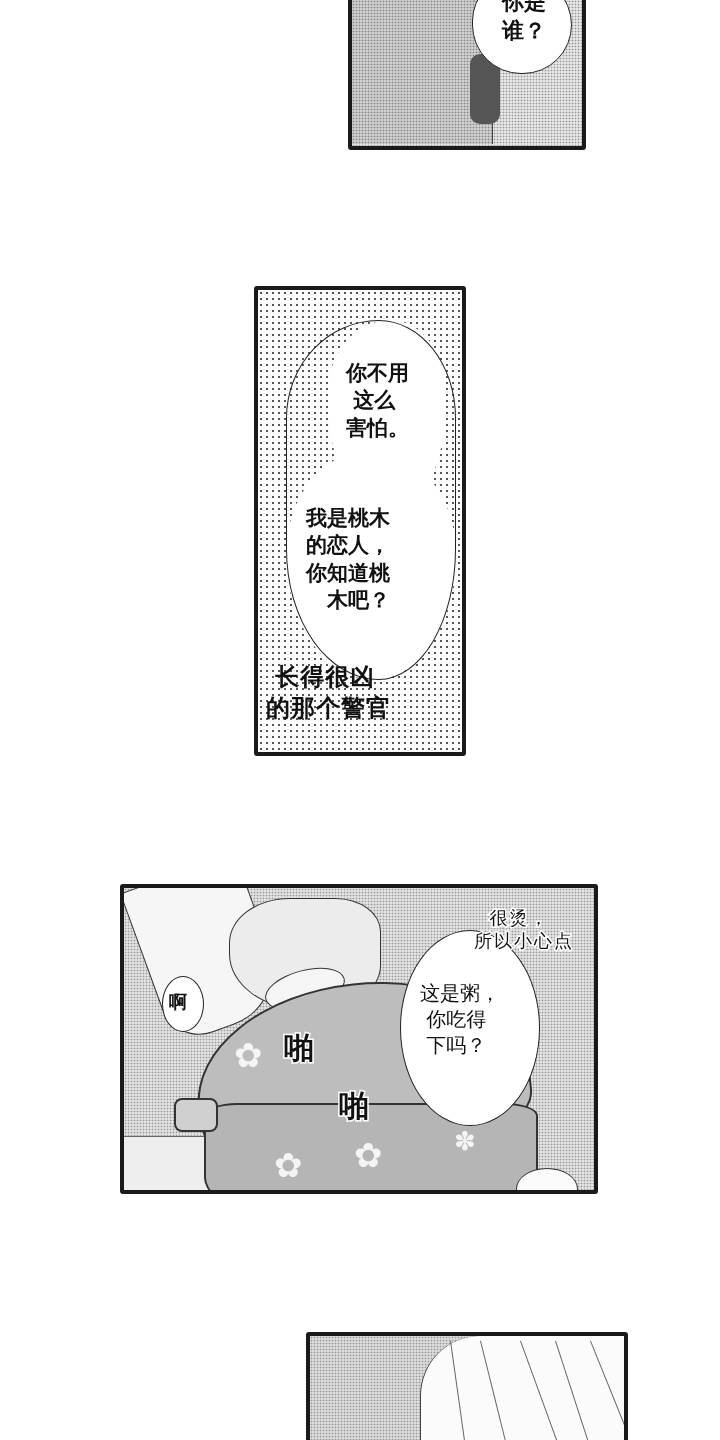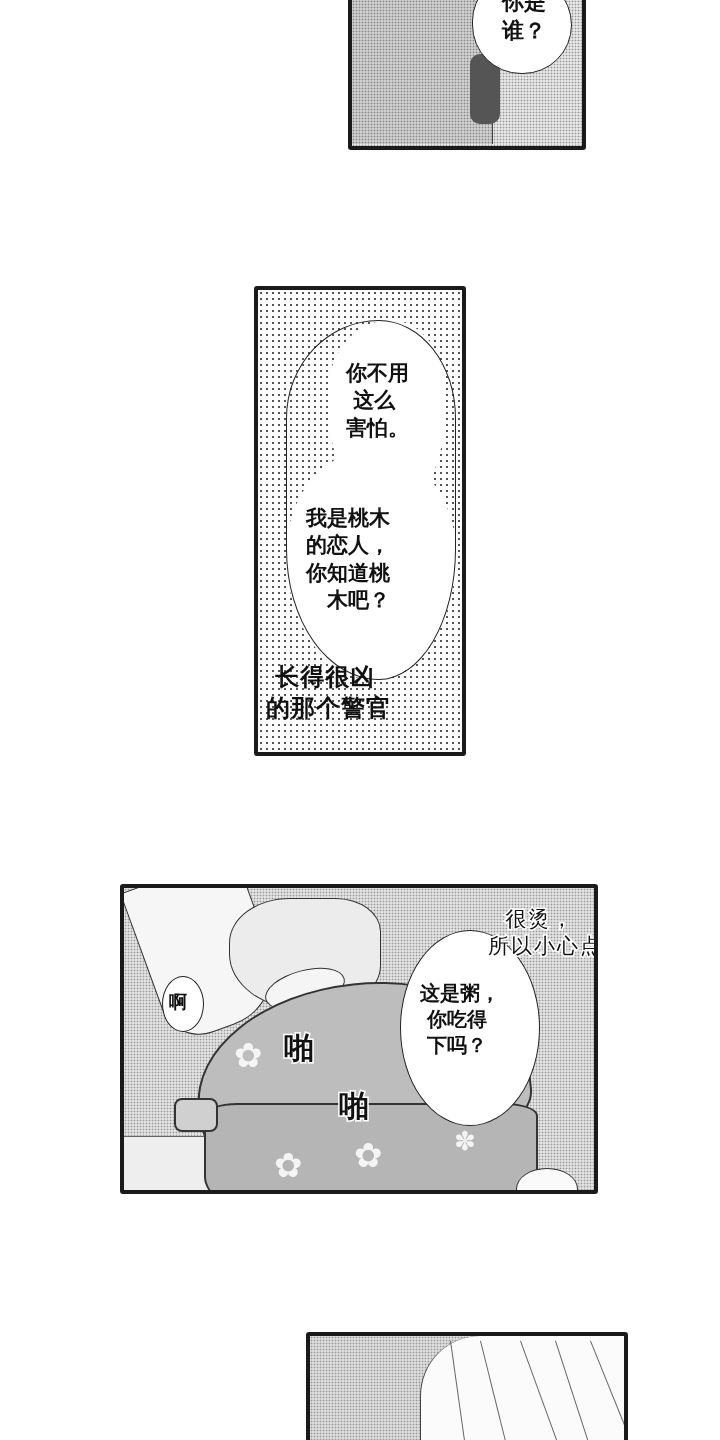--- a/index.html
+++ b/index.html
@@ -69,25 +69,25 @@
 
   <div style="position:absolute; left:392px; top:280px; width:60px; height:40px; border:1.5px solid #333; border-radius:50%; background:#fafafa;"></div>
 
   <div class="bubble" style="left:38px; top:88px; width:42px; height:56px; border-radius:50%;"></div>
   <div class="txt" style="left:45px; top:102px; font-size:18px;">啊</div>
 
   <div class="txt" style="left:160px; top:140px; font-size:30px; font-weight:900; -webkit-text-stroke:3px #fff; paint-order:stroke fill;">啪</div>
   <div class="txt" style="left:215px; top:198px; font-size:30px; font-weight:900; -webkit-text-stroke:3px #fff; paint-order:stroke fill;">啪</div>
 
   <div class="bubble" style="left:276px; top:42px; width:140px; height:196px; border-radius:50%;"></div>
-  <div class="txt" style="left:296px; top:92px; font-size:20px; font-weight:bold;">这是粥，
+  <div class="txt" style="left:296px; top:92px; font-size:20px; font-weight:normal;">这是粥，
  你吃得
  下吗？</div>
 
-  <div class="txt" style="left:364px; top:18px; font-size:21px; font-weight:normal; background:rgba(255,255,255,0.0); letter-spacing:2px; -webkit-text-stroke:3px #fff; paint-order:stroke fill;">  很烫，
+  <div class="txt" style="left:350px; top:18px; font-size:18px; font-weight:normal; background:rgba(255,255,255,0.0); letter-spacing:2px; -webkit-text-stroke:3px #fff; paint-order:stroke fill;">  很烫，
 所以小心点</div>
 </div>
 
 <div class="panel screen" style="left:306px; top:1332px; width:322px; height:130px; background-color:#dcdcdc;">
   <div style="position:absolute; left:110px; top:0; width:230px; height:130px; background:#fbfbfb; border-left:1.5px solid #444; border-top-left-radius:60px;"></div>
   <div class="hair" style="left:140px; top:5px; height:120px; transform:rotate(-8deg);"></div>
   <div class="hair" style="left:170px; top:5px; height:120px; transform:rotate(-14deg);"></div>
   <div class="hair" style="left:210px; top:5px; height:120px; transform:rotate(-20deg);"></div>
   <div class="hair" style="left:245px; top:5px; height:120px; transform:rotate(-18deg);"></div>
   <div class="hair" style="left:280px; top:5px; height:120px; transform:rotate(-22deg);"></div>

